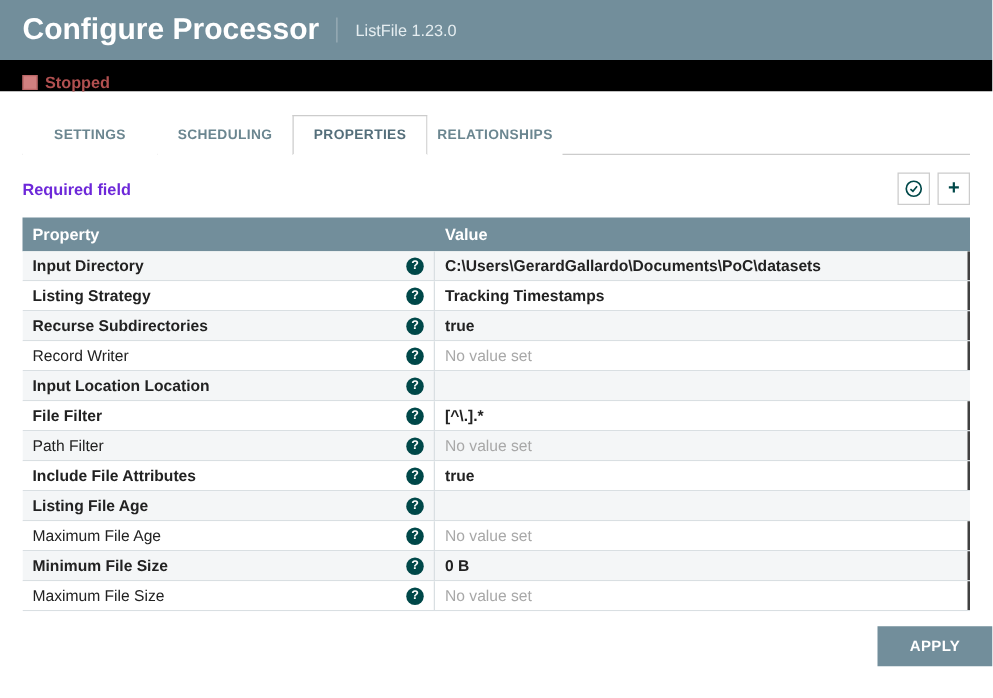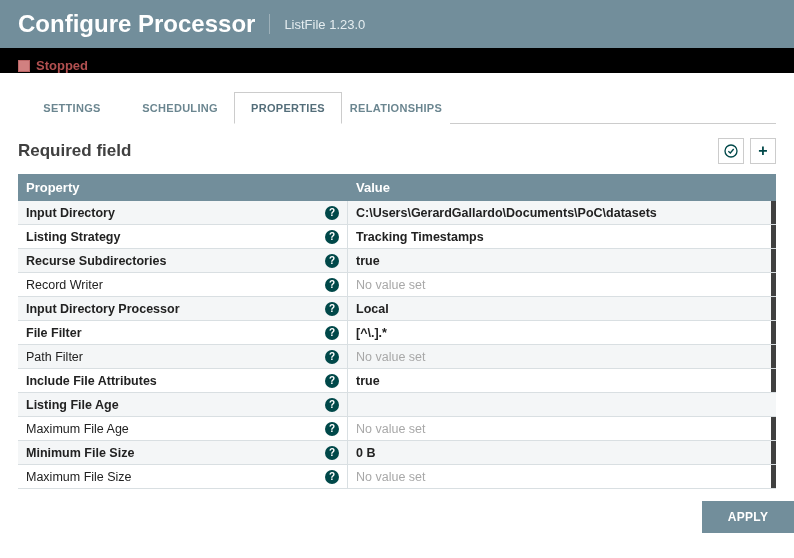--- a/index.html
+++ b/index.html
@@ -14,42 +14,42 @@
   .status-bar { background: #000000; padding: 10px 18px 0 18px; display: flex; align-items: center; }
   .status-icon { width: 12px; height: 12px; background: #d18080; border: 1px solid #b66; margin-right: 6px; }
   .status-text { color: #b15050; font-size: 13px; font-weight: bold; }
 
   .tabs { padding: 18px 18px 0 18px; }
   .tabstrip { display: flex; border-bottom: 1px solid #ccc; }
   .tab { padding: 9px 0; width: 108px; text-align: center; font-size: 11px; font-weight: 600; letter-spacing: .3px; color: #6b8690; cursor: pointer; border: 1px solid transparent; border-bottom: none; position: relative; top: 1px; background: #fff; }
   .tab.active { border: 1px solid #ccc; border-bottom: 1px solid #fff; color: #546e7a; }
 
   .section-head { padding: 14px 0 10px 0; display: flex; justify-content: space-between; align-items: center; margin: 0 18px; }
-  .req-label { font-weight: bold; color: #404040; font-size: 17px; }
+  .req-label { font-weight: bold; color: #6d28d9; font-size: 13px; }
   .head-actions { display: flex; gap: 6px; }
   .icon-btn { width: 26px; height: 26px; border: 1px solid #ccc; background: #fff; display: flex; align-items: center; justify-content: center; cursor: pointer; color: #004849; font-weight: bold; font-size: 16px; }
 
   .table-wrap { margin: 0 18px; position: relative; }
   .th-row { display: flex; background: #728e9b; color: #fff; font-weight: bold; font-size: 13px; }
   .th-prop { width: 330px; padding: 6px 8px; }
   .th-val { flex: 1; padding: 6px 8px; }
 
   .rows { height: 288px; overflow-y: scroll; border-bottom: 0; }
   
   .rows::-webkit-scrollbar { width: 12px; }
   .rows::-webkit-scrollbar-thumb { background: #b6b9bb; border-radius: 6px; }
   .rows::-webkit-scrollbar-track { background: #f0f0f0; }
 
   .row { display: flex; border-bottom: 1px solid #d9dfe2; background: #fff; height: 24px; align-items: stretch; }
   .row:nth-child(odd) { background: #f4f6f7; }
   .cell-prop { width: 330px; padding: 4px 8px; display: flex; align-items: center; justify-content: space-between; border-right: 1px solid #d9dfe2; }
   .prop-label { font-size: 12.5px; color: #222; }
   .prop-label.req { font-weight: bold; }
   .help-icon { width: 14px; height: 14px; border-radius: 50%; background: #004849; color: #fff; font-size: 10px; font-weight: bold; display: inline-flex; align-items: center; justify-content: center; cursor: pointer; flex-shrink: 0; }
-  .cell-val { flex: 1; padding: 4px 8px; display: flex; align-items: center; font-size: 12.5px; border-right: 5px solid #404040; text-align: center; }
+  .cell-val { flex: 1; padding: 4px 8px; display: flex; align-items: center; font-size: 12.5px; border-right: 2px solid #404040; text-align: center; }
   .val-set { font-weight: bold; color: #222; }
   .val-unset { color: #a8a8a8; }
 
   .footer { display: flex; justify-content: flex-end; padding: 12px 0 6px 0; margin: 0 0; }
   .btn { min-width: 92px; padding: 9px 18px; font-size: 12px; font-weight: 600; text-align: center; cursor: pointer; letter-spacing: .3px; }
   .btn-cancel { background: #e9ecee; color: #004849; }
   .btn-apply { background: #728e9b; color: #fff; }
 
   svg.check { width:16px; height:16px; }
 </style>
@@ -130,25 +130,22 @@
           <div class="cell-prop">
             <span class="prop-label">Record Writer</span>
             <span class="help-icon">?</span>
           </div>
           <div class="cell-val">
             <span class="val-unset">No value set</span>
           </div>
         </div>
         <div class="row">
           <div class="cell-prop">
-            <span class="prop-label req">Input Directory Processor</span>
-            <span class="help-icon">?</span>
-          </div>
-          <div class="cell-val">
-            <span class="val-set">Local</span>
+            <span class="prop-label req">Input Location Location</span>
+            <span class="help-icon">?</span>
           </div>
         </div>
         <div class="row">
           <div class="cell-prop">
             <span class="prop-label req">File Filter</span>
             <span class="help-icon">?</span>
           </div>
           <div class="cell-val">
             <span class="val-set">[^\.].*</span>
           </div>

